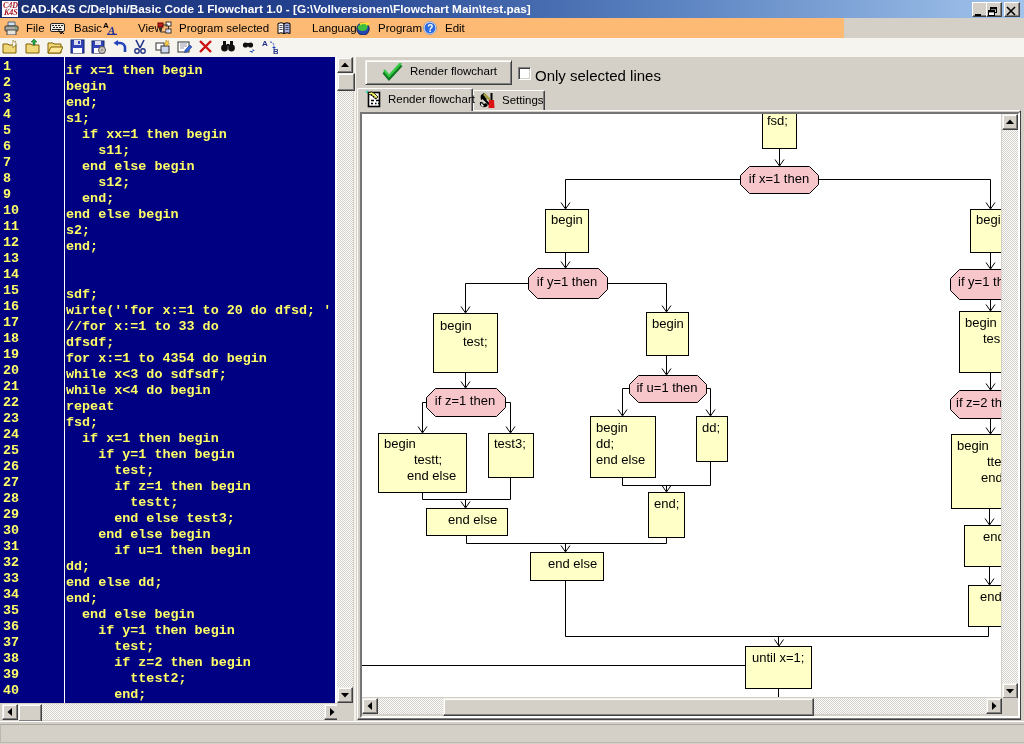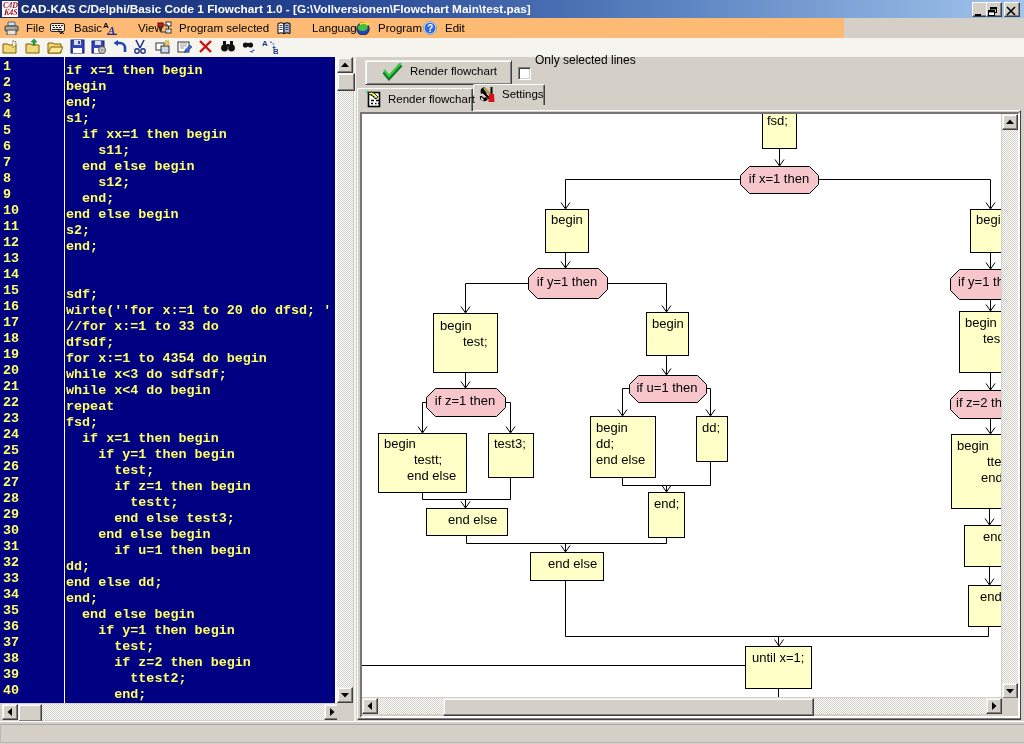--- a/index.html
+++ b/index.html
@@ -23,25 +23,25 @@
 #code{left:66px;top:6px}
 #gutsep{left:64px;top:57px;width:1px;height:646px;background:#fff}
 
 .sb{background:repeating-conic-gradient(#fff 0% 25%,#D2CFC8 0% 50%) 0 0/2px 2px}
 .sbtn{background:#D4D0C8;border-top:1px solid #F1EFE9;border-left:1px solid #F1EFE9;border-right:1px solid #404040;border-bottom:1px solid #404040;box-shadow:inset -1px -1px 0 #808080,inset 1px 1px 0 #fff}
 .thumb{background:#D4D0C8;border-top:1px solid #F1EFE9;border-left:1px solid #F1EFE9;border-right:1px solid #404040;border-bottom:1px solid #404040;box-shadow:inset -1px -1px 0 #808080,inset 1px 1px 0 #fff}
 
 #rbtn{left:365px;top:60px;width:145px;height:23px;background:#D4D0C8;border-top:1px solid #F2F0EA;border-left:1px solid #F2F0EA;border-right:1px solid #404040;border-bottom:1px solid #404040;box-shadow:inset 1px 1px 0 #fff,inset -1px -1px 0 #808080;font-size:11.5px}
 #rbtntext{left:44px;top:4px}
 #checkbox{left:518px;top:67px;width:11px;height:11px;background:#fff;border-top:1px solid #808080;border-left:1px solid #808080;border-right:1px solid #fff;border-bottom:1px solid #fff;box-shadow:inset 1px 1px 0 #404040,inset -1px -1px 0 #D4D0C8}
-#chklabel{left:535px;top:53px;font-size:12px}
+#chklabel{left:535px;top:67px;font-size:15px}
 
 .tab{background:#D4D0C8;border-top:1px solid #fff;border-left:1px solid #fff;border-right:1px solid #404040;border-top-left-radius:2px;border-top-right-radius:2px;box-shadow:inset -1px 0 0 #808080}
 #tab1{left:357px;top:88px;width:114px;height:22px;z-index:3}
-#tab2{left:473px;top:84px;width:70px;height:20px;z-index:1}
+#tab2{left:473px;top:90px;width:70px;height:20px;z-index:1}
 .tabtext{font-size:11.5px;position:absolute}
 
 #sheet{box-sizing:border-box;left:357px;top:110px;width:664px;height:610px;background:#D4D0C8;border-top:1px solid #fff;border-left:1px solid #fff;border-right:1px solid #404040;border-bottom:1px solid #404040;box-shadow:inset -1px -1px 0 #808080;z-index:2}
 #canvasborder{box-sizing:border-box;left:360px;top:112px;width:660px;height:606px;border-top:2px solid #757575;border-left:2px solid #757575;border-right:2px solid #fff;border-bottom:2px solid #fff;z-index:4;background:#D4D0C8}
 #canvas{left:362px;top:114px;width:639px;height:583px;background:#fff;overflow:hidden;z-index:5}
 
 #statusbar{left:0;top:721px;width:1024px;height:23px;background:#D4D0C8;border-top:1px solid #fff}
 #statusinner{left:0px;top:2px;width:1023px;height:17px;border:1px solid #bbb8b0;border-top-color:#aaa7a0;background:#D4D0C8}
 </style>
 </head>

